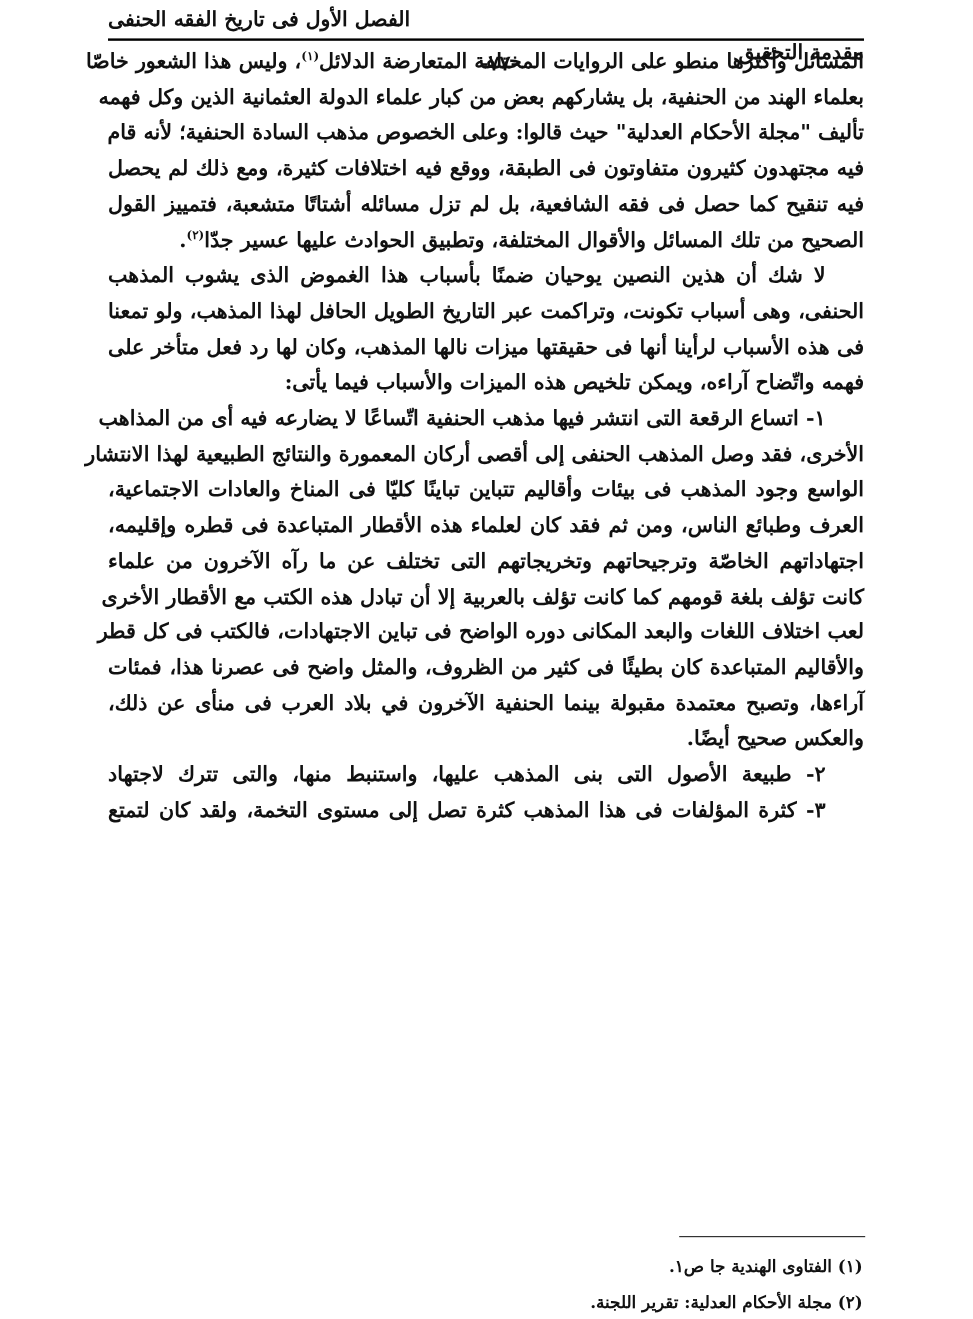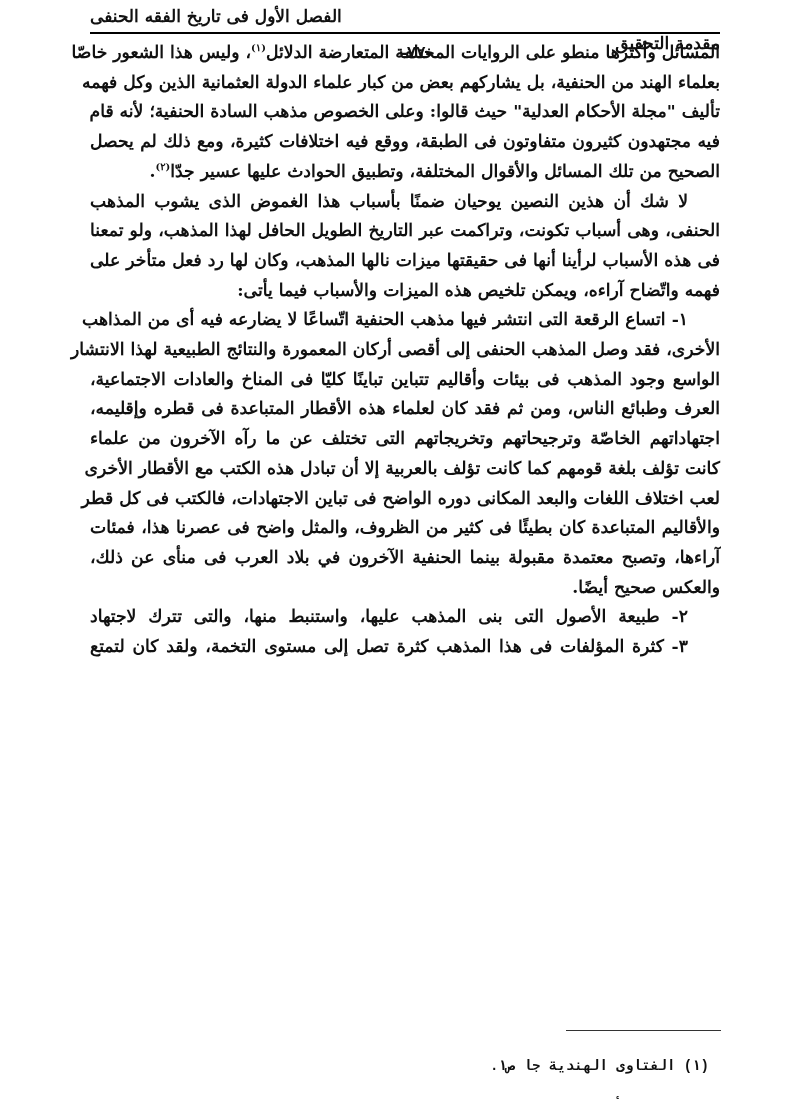--- a/index.html
+++ b/index.html
@@ -27,38 +27,39 @@
     .line.last { text-align-last: right; }
     sup { font-size: 10px; line-height: 0; }
     .fn-rule {
       position: absolute; top: 1030px; right: 90px; width: 155px; height: 0;
       border-top: 1px solid #333;
     }
     .footnotes {
       position: absolute; top: 1040px; right: 90px; width: 630px;
       direction: rtl; font-size: 14px; line-height: 28px; font-weight: bold;
     }
-    .footnotes div { margin: 12px; font-family: Liberation Mono, monospace; }
+    .footnotes div { margin: 2px; }
   </style>
 </head>
 <body>
 
 <div class="page">
 
   <div class="header">
     <span class="right">مقدمة التحقيق</span>
     <span class="center">-٧٧-</span>
     <span class="left">الفصل الأول فى تاريخ الفقه الحنفى</span>
   </div>
 
   <div class="body">
     <div class="line"><span>المسائل وأكثرها منطو على الروايات المختلفة المتعارضة الدلائل</span><sup>(١)</sup><span>، وليس هذا الشعور خاصّا</span></div>
     <div class="line">بعلماء الهند من الحنفية، بل يشاركهم بعض من كبار علماء الدولة العثمانية الذين وكل فهمه</div>
     <div class="line">تأليف "مجلة الأحكام العدلية" حيث قالوا: وعلى الخصوص مذهب السادة الحنفية؛ لأنه قام</div>
     <div class="line">فيه مجتهدون كثيرون متفاوتون فى الطبقة، ووقع فيه اختلافات كثيرة، ومع ذلك لم يحصل</div>
+    <div class="line">فيه تنقيح كما حصل فى فقه الشافعية، بل لم تزل مسائله أشتاتًا متشعبة، فتمييز القول</div>
     <div class="line last"><span>الصحيح من تلك المسائل والأقوال المختلفة، وتطبيق الحوادث عليها عسير جدّا</span><sup>(٢)</sup><span>.</span></div>
     <div class="line indent">لا شك أن هذين النصين يوحيان ضمنًا بأسباب هذا الغموض الذى يشوب المذهب</div>
     <div class="line">الحنفى، وهى أسباب تكونت، وتراكمت عبر التاريخ الطويل الحافل لهذا المذهب، ولو تمعنا</div>
     <div class="line">فى هذه الأسباب لرأينا أنها فى حقيقتها ميزات نالها المذهب، وكان لها رد فعل متأخر على</div>
     <div class="line last">فهمه واتّضاح آراءه، ويمكن تلخيص هذه الميزات والأسباب فيما يأتى:</div>
     <div class="line indent">١- اتساع الرقعة التى انتشر فيها مذهب الحنفية اتّساعًا لا يضارعه فيه أى من المذاهب</div>
     <div class="line">الأخرى، فقد وصل المذهب الحنفى إلى أقصى أركان المعمورة والنتائج الطبيعية لهذا الانتشار</div>
     <div class="line">الواسع وجود المذهب فى بيئات وأقاليم تتباين تباينًا كليّا فى المناخ والعادات الاجتماعية،</div>
     <div class="line">العرف وطبائع الناس، ومن ثم فقد كان لعلماء هذه الأقطار المتباعدة فى قطره وإقليمه،</div>
     <div class="line">اجتهاداتهم الخاصّة وترجيحاتهم وتخريجاتهم التى تختلف عن ما رآه الآخرون من علماء</div>

